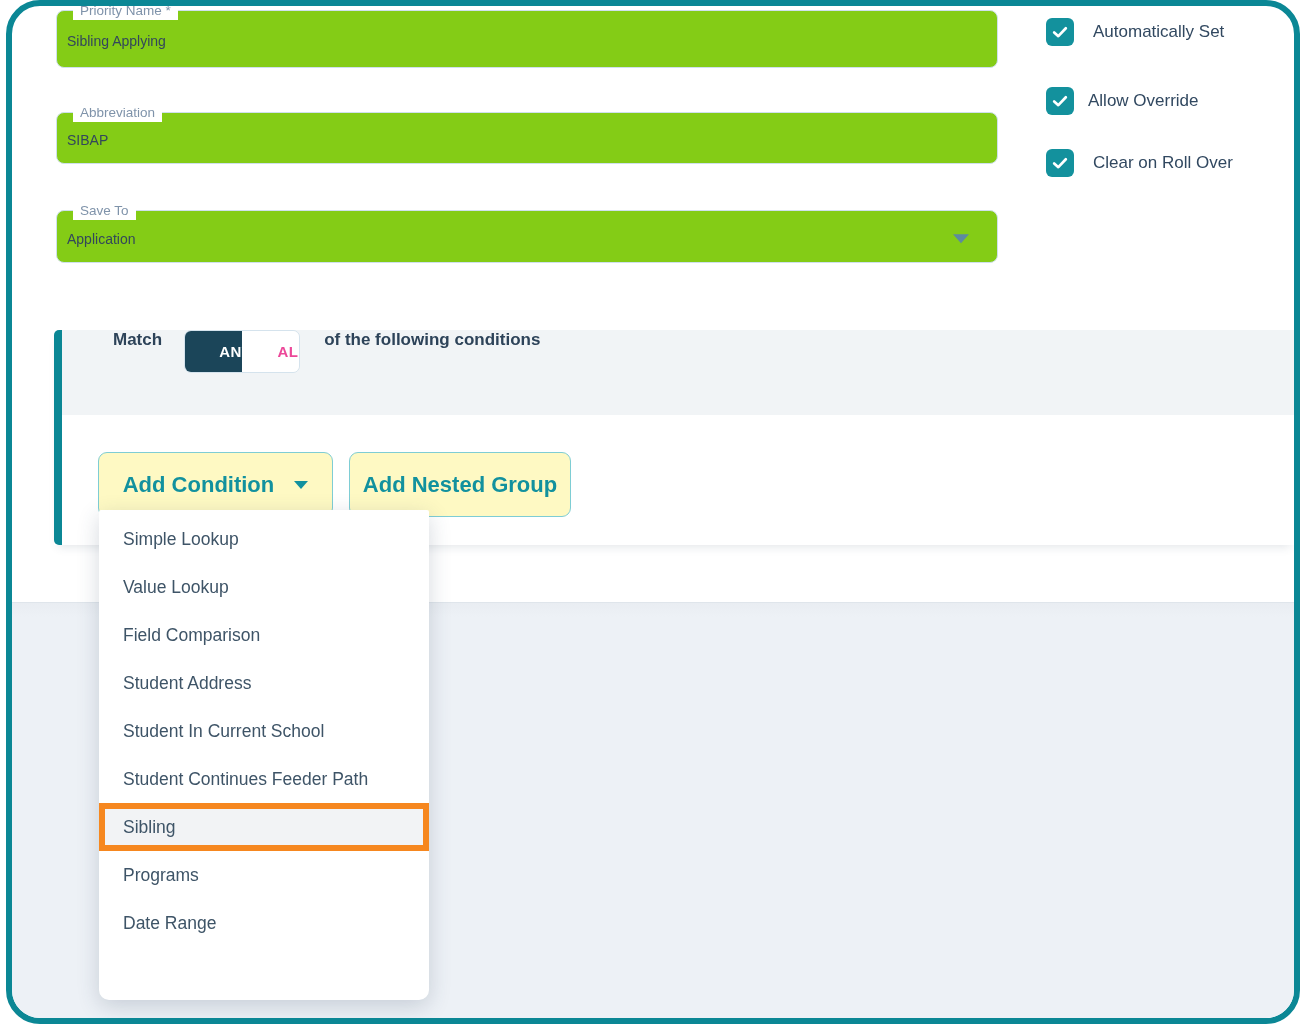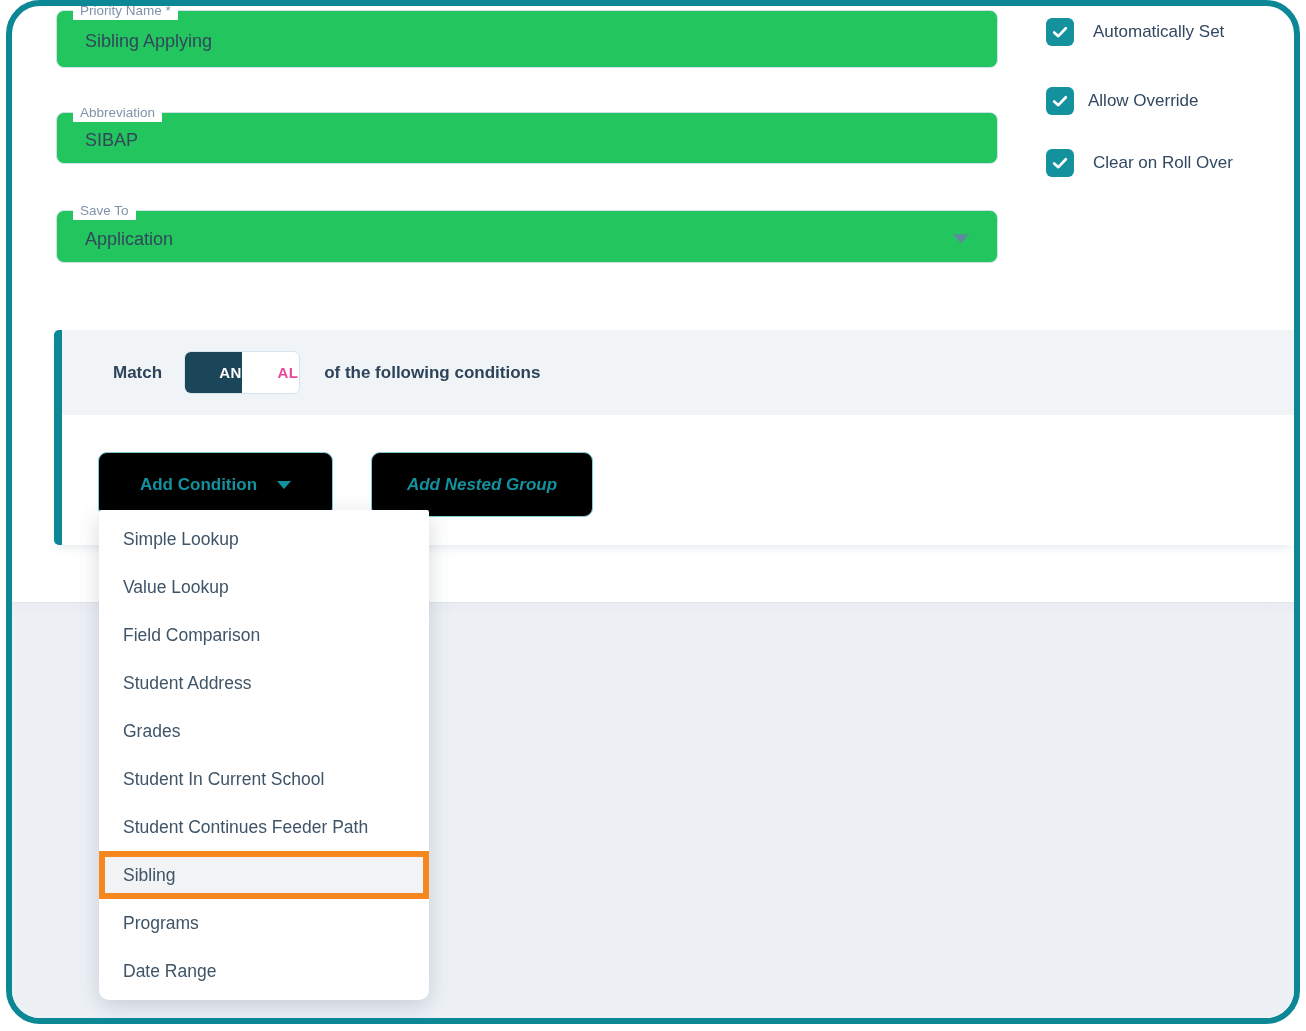--- a/index.html
+++ b/index.html
@@ -7,66 +7,66 @@
 
   .page-frame{
     position:absolute; left:6px; right:6px; top:0px; bottom:7px;
     border:6px solid #0b8795; border-radius:34px; background:#ffffff; overflow:hidden;
   }
   .content{ position:absolute; inset:0; }
 
   
   .field{
     position:absolute; left:44px; width:942px;
-    border:1px solid #cfe0ed; border-radius:8px; background:#22c55e;
+    border:1px solid #cfe0ed; border-radius:8px; background:#84cc16;
   }
   .field-label{
     position:absolute; top:-10px; left:16px; background:#fff; padding:0 7px;
     font-size:13.5px; color:#7f93aa; line-height:19px; white-space:nowrap;
   }
   .field-value{
-    position:absolute; left:28px; top:50%; transform:translateY(-38%);
-    font-size:18px; color:#33475b; white-space:nowrap;
+    position:absolute; left:10px; top:50%; transform:translateY(-38%);
+    font-size:14px; color:#33475b; white-space:nowrap;
   }
   .caret{ width:0; height:0; border-left:8px solid transparent; border-right:8px solid transparent; border-top:9px solid #5d8aa0; }
   .field .caret{ position:absolute; right:28px; top:50%; transform:translateY(-30%); }
 
   
   .check-row{ position:absolute; left:1034px; display:flex; align-items:center; gap:19px; cursor:pointer; }
   .checkbox{
     width:28px; height:28px; border-radius:6px; background:#13919d;
     display:flex; align-items:center; justify-content:center; flex:0 0 auto;
   }
   .check-label{ font-size:17px; color:#314860; white-space:nowrap; }
 
   
   .group{ position:absolute; left:42px; right:0; top:324px; height:215px; background:#fff;
           box-shadow:0 6px 9px -4px rgba(60,80,100,.14); }
   .group-bar{ position:absolute; left:0; top:0; width:8px; height:100%; background:#0b8795; border-radius:5px 0 0 5px; }
   .group-header{
     position:absolute; left:8px; right:0; top:0; height:85px; background:#f1f4f6;
-    display:flex; align-items:center; padding-left:51px;
+    display:flex; padding-left:51px;
   }
   .match-label{ font-size:17px; font-weight:700; color:#2d4359; }
   .toggle{ display:flex; margin-left:22px; border-radius:7px; overflow:hidden; border:1px solid #d5e3ed; height:43px; }
   .toggle-seg{ width:57px; display:flex; align-items:center; justify-content:center;
                font-size:15px; font-weight:700; letter-spacing:.3px; cursor:pointer;padding-left:44px; }
   .toggle-seg.on{ background:#1b4559; color:#ffffff; }
   .toggle-seg.off{ background:#ffffff; color:#ec4899; }
   .match-suffix{ margin-left:24px; font-size:17px; font-weight:700; color:#2d4359; }
 
   .group-body{ position:absolute; left:8px; right:0; top:85px; bottom:0; background:#fff;
                display:flex; align-items:flex-start; padding:37px 0 0 36px; }
   .btn{
-    height:65px; border:1.5px solid #7ecdd4; border-radius:9px; background:#000000;
+    height:65px; border:1.5px solid #7ecdd4; border-radius:9px; background:#fef9c3;
     display:flex; align-items:center; justify-content:center; gap:20px;
-    font-size:17px; font-weight:700; color:#12919e; cursor:pointer;
+    font-size:22px; font-weight:700; color:#12919e; cursor:pointer;
   }
   .btn-add-condition{ width:235px; }
-  .btn-add-nested{ width:222px; margin-left:38px;font-style:italic; }
+  .btn-add-nested{ width:222px; margin-left:16px; }
   .btn .caret{ border-left-width:7px; border-right-width:7px; border-top:8px solid #12919e; }
 
   
   .footer{
     position:absolute; left:0; right:0; top:596px; bottom:0;
     background:linear-gradient(#e9edf2, #edf1f6 14px); border-top:1px solid #dfe5eb;
   }
 
   
   .menu{
@@ -150,21 +150,20 @@
       </div>
     </div>
 
     <div class="footer"></div>
 
     <div class="menu">
       <div class="menu-item">Simple Lookup</div>
       <div class="menu-item">Value Lookup</div>
       <div class="menu-item">Field Comparison</div>
       <div class="menu-item">Student Address</div>
-      <div class="menu-item">Grades</div>
       <div class="menu-item">Student In Current School</div>
       <div class="menu-item">Student Continues Feeder Path</div>
       <div class="menu-item highlight">Sibling</div>
       <div class="menu-item">Programs</div>
       <div class="menu-item">Date Range</div>
     </div>
 
   </div>
 </div>
 

